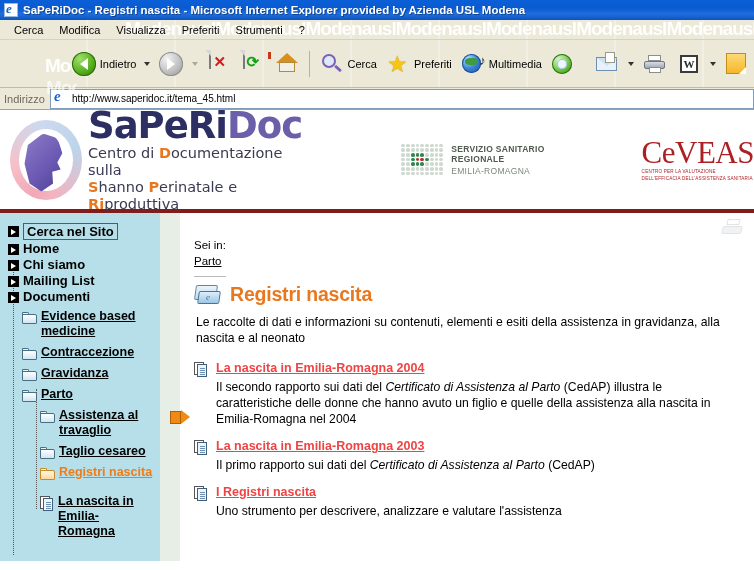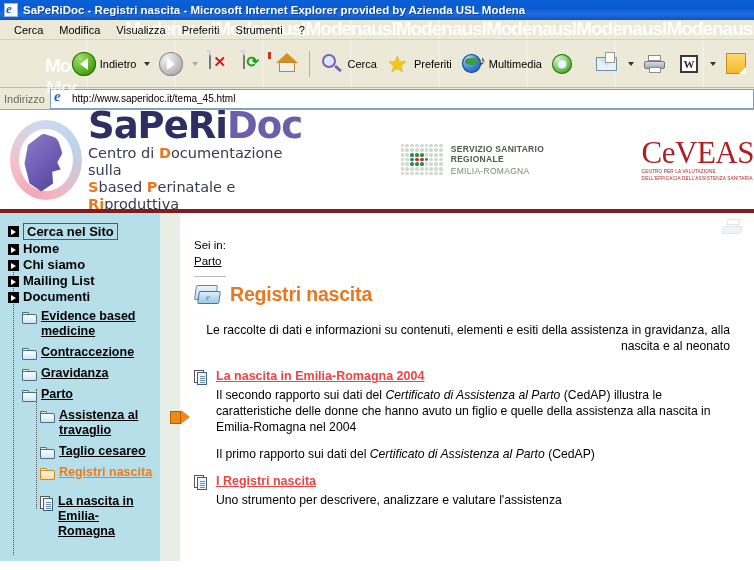--- a/index.html
+++ b/index.html
@@ -460,23 +460,22 @@
   }
   .fold-ico .e {
     position:absolute; left:12px; top:8px; font-size:9px; color:#4a7491;
     font-family:"Liberation Serif", serif; font-style:italic; z-index:3;
   }
   h1.title {
     margin: 0; font-size: 19.5px; font-weight: bold; color: #e8781f;
     font-family: "Liberation Sans", sans-serif; letter-spacing: -.2px;
   }
   p.intro {
-    margin: 16px 0 14px 2px; font-size: 12.2px; color:#000; line-height: 16px;
+    margin: 8px 0 14px 2px; font-size: 12.2px; color:#000; line-height: 16px;
     max-width: 545px;
-    text-align: right;
   }
   .entry { margin-bottom: 11px; }
   .entry-head { display:flex; align-items:flex-start; gap: 4px; }
   .entry-link {
     font-size: 12.5px; font-weight: bold; color:#ef4444;
     text-decoration: underline; line-height: 16px;
   }
   .entry-desc {
     margin: 2px 0 0 22px; font-size: 12.2px; color:#000; line-height: 16px;
     max-width: 520px;
@@ -619,21 +618,21 @@
 
   <div id="pagehead">
     <div class="logo-wrap">
       <span class="logo-mark">
         <span class="logo-ring"></span>
         <span class="logo-face"></span>
       </span>
       <span class="logo-text">
         <div class="logo-title"><span>SaPeRi</span><span class="lt">Doc</span></div>
         <div class="logo-sub"><span>Centro di </span><span class="o">D</span><span>ocumentazione sulla</span></div>
-        <div class="logo-sub"><span class="o">S</span><span>based </span><span class="o">P</span><span>erinatale e </span><span class="o">Ri</span><span>produttiva</span></div>
+        <div class="logo-sub"><span class="o">S</span><span>hanno </span><span class="o">P</span><span>erinatale e </span><span class="o">Ri</span><span>produttiva</span></div>
       </span>
     </div>
 
     <div class="ssr">
       <span class="ssr-dots">
         <i></i>
           <i></i>
           <i></i>
           <i></i>
           <i></i>
@@ -829,20 +828,27 @@
             <span class="dico">
                 <span class="p2"></span>
                 <span class="p1"></span>
               </span>
             <a class="entry-link" href="#">La nascita in Emilia-Romagna 2004</a>
           </div>
           <div class="entry-desc"><span>Il secondo rapporto sui dati del </span><i>Certificato di Assistenza al Parto</i><span> (CedAP) illustra le caratteristiche delle donne che hanno avuto un figlio e quelle della assistenza alla nascita in Emilia-Romagna nel 2004</span></div>
         </div>
 
         <div class="entry">
+          <div class="entry-head">
+            <span class="dico">
+                <span class="p2"></span>
+                <span class="p1"></span>
+              </span>
+            <a class="entry-link" href="#">La nascita in Emilia-Romagna 2003</a>
+          </div>
           <div class="entry-desc"><span>Il primo rapporto sui dati del </span><i>Certificato di Assistenza al Parto</i><span> (CedAP)</span></div>
         </div>
 
         <div class="entry">
           <div class="entry-head">
             <span class="dico">
                 <span class="p2"></span>
                 <span class="p1"></span>
               </span>
             <a class="entry-link" href="#">I Registri nascita</a>

